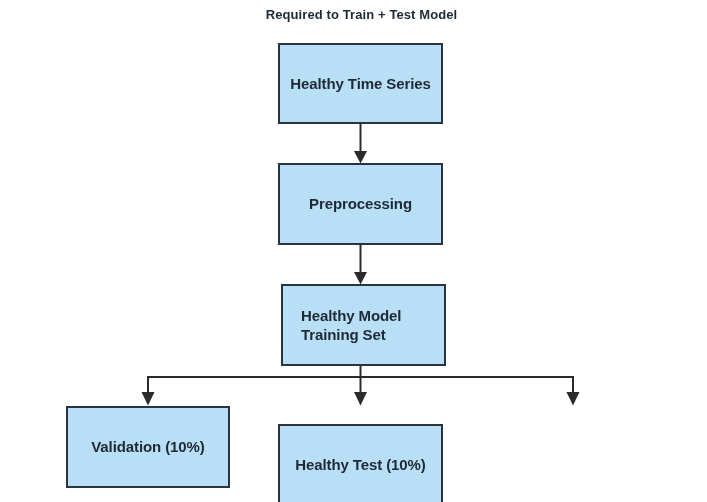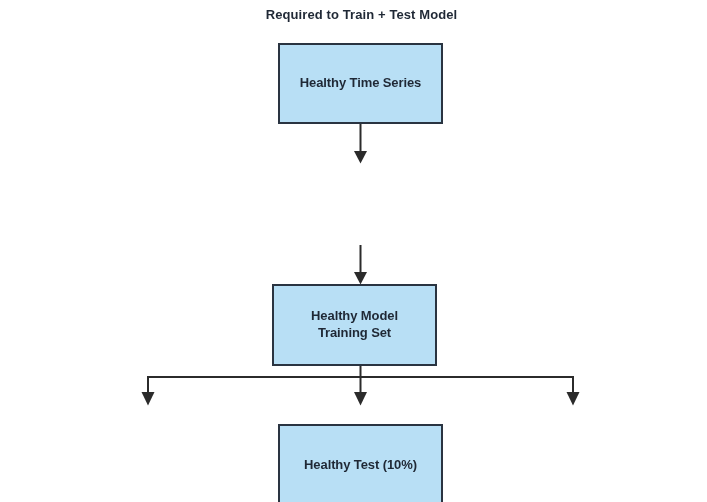--- a/index.html
+++ b/index.html
@@ -42,32 +42,32 @@
   .connectors .arrowhead {
     fill: var(--arrow, #2b2b2b);
     stroke: none;
   }
   .node {
     position: absolute;
     box-sizing: border-box;
     display: flex;
     align-items: center;
     justify-content: center;
-    text-align: center;
+    text-align: left;
     background: var(--fill, #b8dff5);
     border: 2.5px solid var(--border, #2a3441);
     color: var(--text, #1f2835);
-    font-size: 13px;
+    font-size: 15px;
     font-weight: bold;
     line-height: 1.3;
     letter-spacing: -0.1px;
   }
   #n-healthy-time-series { left: 278px; top: 43px;  width: 165px; height: 81px; }
   #n-preprocessing       { left: 278px; top: 163px; width: 165px; height: 82px; }
-  #n-healthy-model-training-set { left: 272px; top: 284px; width: 165px; height: 82px; padding: 0 18px; }
+  #n-healthy-model-training-set { left: 281px; top: 284px; width: 165px; height: 82px; padding: 0 18px; }
   #n-validation          { left: 66px;  top: 406px; width: 164px; height: 82px; }
   #n-healthy-test        { left: 278px; top: 424px; width: 165px; height: 82px; }
   #n-training            { left: 492px; top: 406px; width: 163px; height: 82px; }
 </style>
 </head>
 <body>
 
 <div class="canvas">
 
   <div class="diagram-title">Required to Train + Test Model</div>
@@ -96,24 +96,30 @@
     <g>
       <line class="edge-line" x1="573" y1="376" x2="573" y2="393"></line>
       <polygon class="arrowhead" points="566.5,392 579.5,392 573,405.5"></polygon>
     </g>
   </svg>
 
   <div class="node" id="n-healthy-time-series">
     <span>Healthy Time Series</span>
   </div>
 
+  <div class="node" id="n-preprocessing">
+    <span>Preprocessing</span>
+  </div>
 
   <div class="node" id="n-healthy-model-training-set">
     <span>Healthy Model Training Set</span>
   </div>
 
+  <div class="node" id="n-validation">
+    <span>Validation (10%)</span>
+  </div>
 
   <div class="node" id="n-healthy-test">
     <span>Healthy Test (10%)</span>
   </div>
 
 
 </div>
 
 </body></html>

